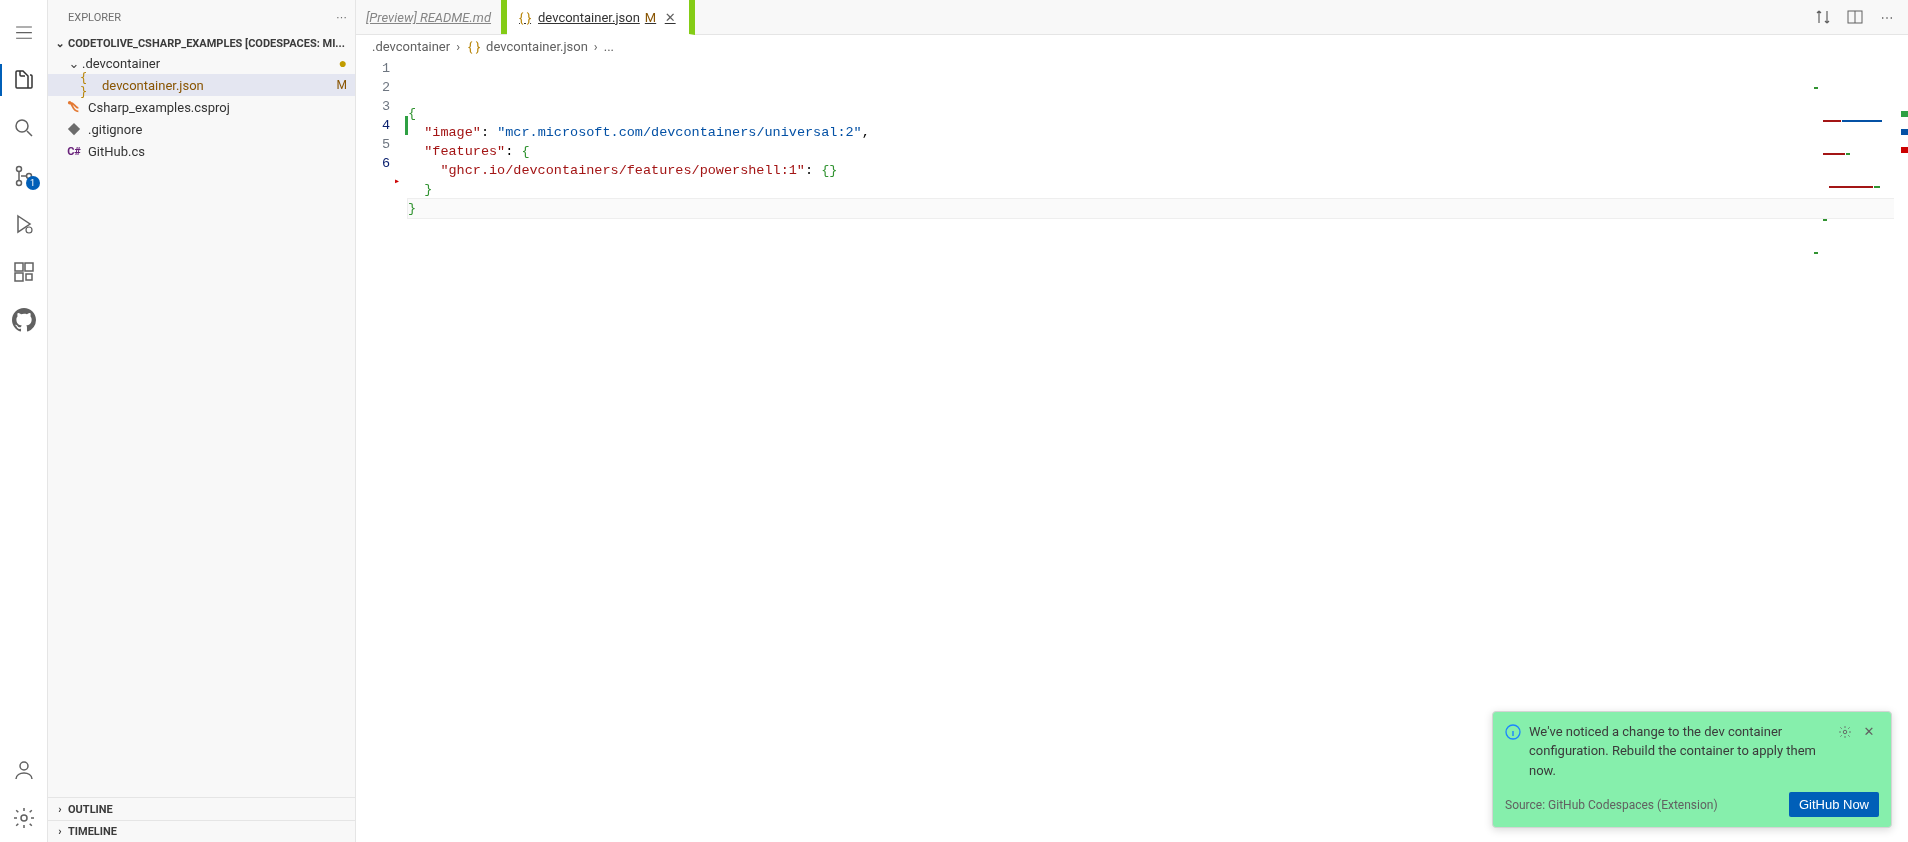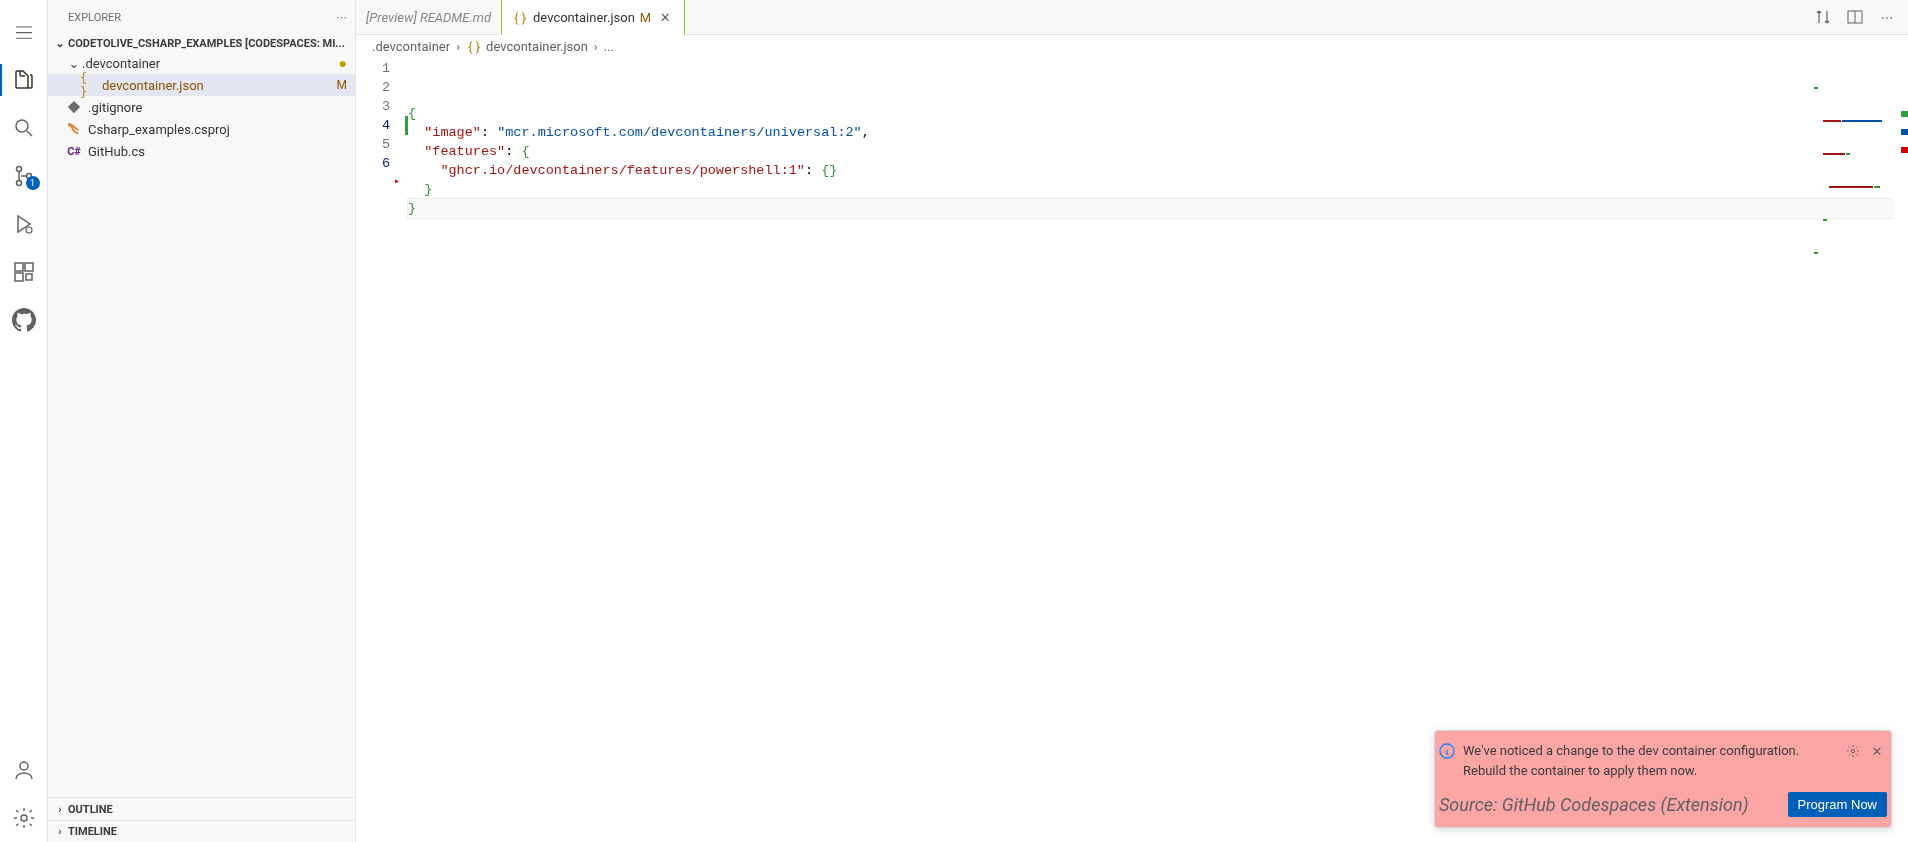--- a/index.html
+++ b/index.html
@@ -135,26 +135,27 @@
   height: 35px;
   background: #f8f8f8;
   display: flex;
   align-items: stretch;
   border-bottom: 1px solid #e5e5e5;
 }
 .tab {
   display: flex;
   align-items: center;
   padding: 0 10px;
-  border-right: 1px solid #84cc16;
+  border-right: 6px solid #84cc16;
   cursor: pointer;
   color: #868686;
   font-size: 13px;
   gap: 5px;
   font-style: normal;
+  text-decoration: underline;
 }
 .tab.preview { font-style: italic; }
 .tab.active {
   background: #fff;
   color: #333;
   border-bottom: 1px solid #fff;
   margin-bottom: -1px;
 }
 .tab .tficon { width: 16px; height: 16px; display: flex; align-items: center; justify-content: center; }
 .tab .tab-status { color: #895503; font-style: normal; }
@@ -266,45 +267,45 @@
 .scroll-mark {
   position: absolute;
   right: 0;
   width: 7px;
   height: 6px;
 }
 .notification {
   position: absolute;
   right: 16px;
   bottom: 14px;
-  width: 458px;
-  background: #fca5a5;
+  width: 400px;
+  background: #86efac;
   border: 1px solid #d4d4d4;
   box-shadow: 0 2px 8px rgba(0,0,0,0.15);
   border-radius: 4px;
-  padding: 10px 4px;
+  padding: 10px 12px;
   font-size: 13px;
   color: #3b3b3b;
 }
 .notification .n-header {
   display: flex;
   align-items: flex-start;
   gap: 8px;
 }
 .notification .n-icon { color: #1a85ff; flex-shrink: 0; margin-top: 2px; }
 .notification .n-msg { flex: 1; line-height: 1.5; }
 .notification .n-tools { display: flex; gap: 4px; color: #616161; }
 .notification .n-tools .nbtn { width: 20px; height: 20px; display: flex; align-items: center; justify-content: center; cursor: pointer; }
 .notification .n-footer {
   display: flex;
   align-items: center;
   justify-content: space-between;
   margin-top: 12px;
 }
-.notification .n-src { color: #616161; font-size: 18px; font-style: italic; }
+.notification .n-src { color: #616161; font-size: 12px; }
 .notification .n-action {
   background: #005fb8;
   color: #fff;
   border: none;
   padding: 5px 10px;
   border-radius: 2px;
   cursor: pointer;
   font-size: 13px;
 }
 svg { display: block; }
@@ -386,39 +387,39 @@
         <span class="label">.devcontainer</span>
         <span class="dot">●</span>
       </div>
       <div class="tree-row selected modified">
         <span class="indent" style="width:32px"></span>
         <span class="ficon">
           <span style="color:#b8860b;font-family:monospace;font-size:12px">{ }</span>
         </span>
         <span class="label">devcontainer.json</span>
         <span class="status">M</span>
-      </div>
-      <div class="tree-row">
-        <span class="indent" style="width:18px"></span>
-        <span class="ficon">
-          <svg width="14" height="14" viewBox="0 0 16 16">
-            <path fill="#6c6c6c" d="M8 1l7 7-7 7-7-7z"></path>
-          </svg>
-        </span>
-        <span class="label">.gitignore</span>
       </div>
       <div class="tree-row">
         <span class="indent" style="width:18px"></span>
         <span class="ficon">
           <svg width="14" height="14" viewBox="0 0 16 16">
             <circle cx="3" cy="3" r="2" fill="#e37933"></circle>
             <path stroke="#e37933" stroke-width="2" fill="none" d="M3 3c3 0 3 10 10 10M3 3c6 0 6 6 10 6"></path>
           </svg>
         </span>
         <span class="label">Csharp_examples.csproj</span>
+      </div>
+      <div class="tree-row">
+        <span class="indent" style="width:18px"></span>
+        <span class="ficon">
+          <svg width="14" height="14" viewBox="0 0 16 16">
+            <path fill="#6c6c6c" d="M8 1l7 7-7 7-7-7z"></path>
+          </svg>
+        </span>
+        <span class="label">.gitignore</span>
       </div>
       <div class="tree-row">
         <span class="indent" style="width:18px"></span>
         <span class="ficon">
           <span style="color:#68217a;font-weight:bold;font-size:11px">C#</span>
         </span>
         <span class="label">GitHub.cs</span>
       </div>
     </div>
 
@@ -513,17 +514,17 @@
           <svg width="14" height="14" viewBox="0 0 24 24">
               <circle cx="12" cy="12" r="3" fill="none" stroke="currentColor" stroke-width="1.6"></circle>
               <path fill="none" stroke="currentColor" stroke-width="1.6" d="M12 2v3M12 19v3M4.2 4.2l2.1 2.1M17.7 17.7l2.1 2.1M2 12h3M19 12h3M4.2 19.8l2.1-2.1M17.7 6.3l2.1-2.1"></path>
             </svg>
         </span>
         <span class="nbtn">✕</span>
       </div>
     </div>
     <div class="n-footer">
       <span class="n-src">Source: GitHub Codespaces (Extension)</span>
-      <button class="n-action">Program Now</button>
+      <button class="n-action">GitHub Now</button>
     </div>
   </div>
 
 </div>
 
 </body></html>

